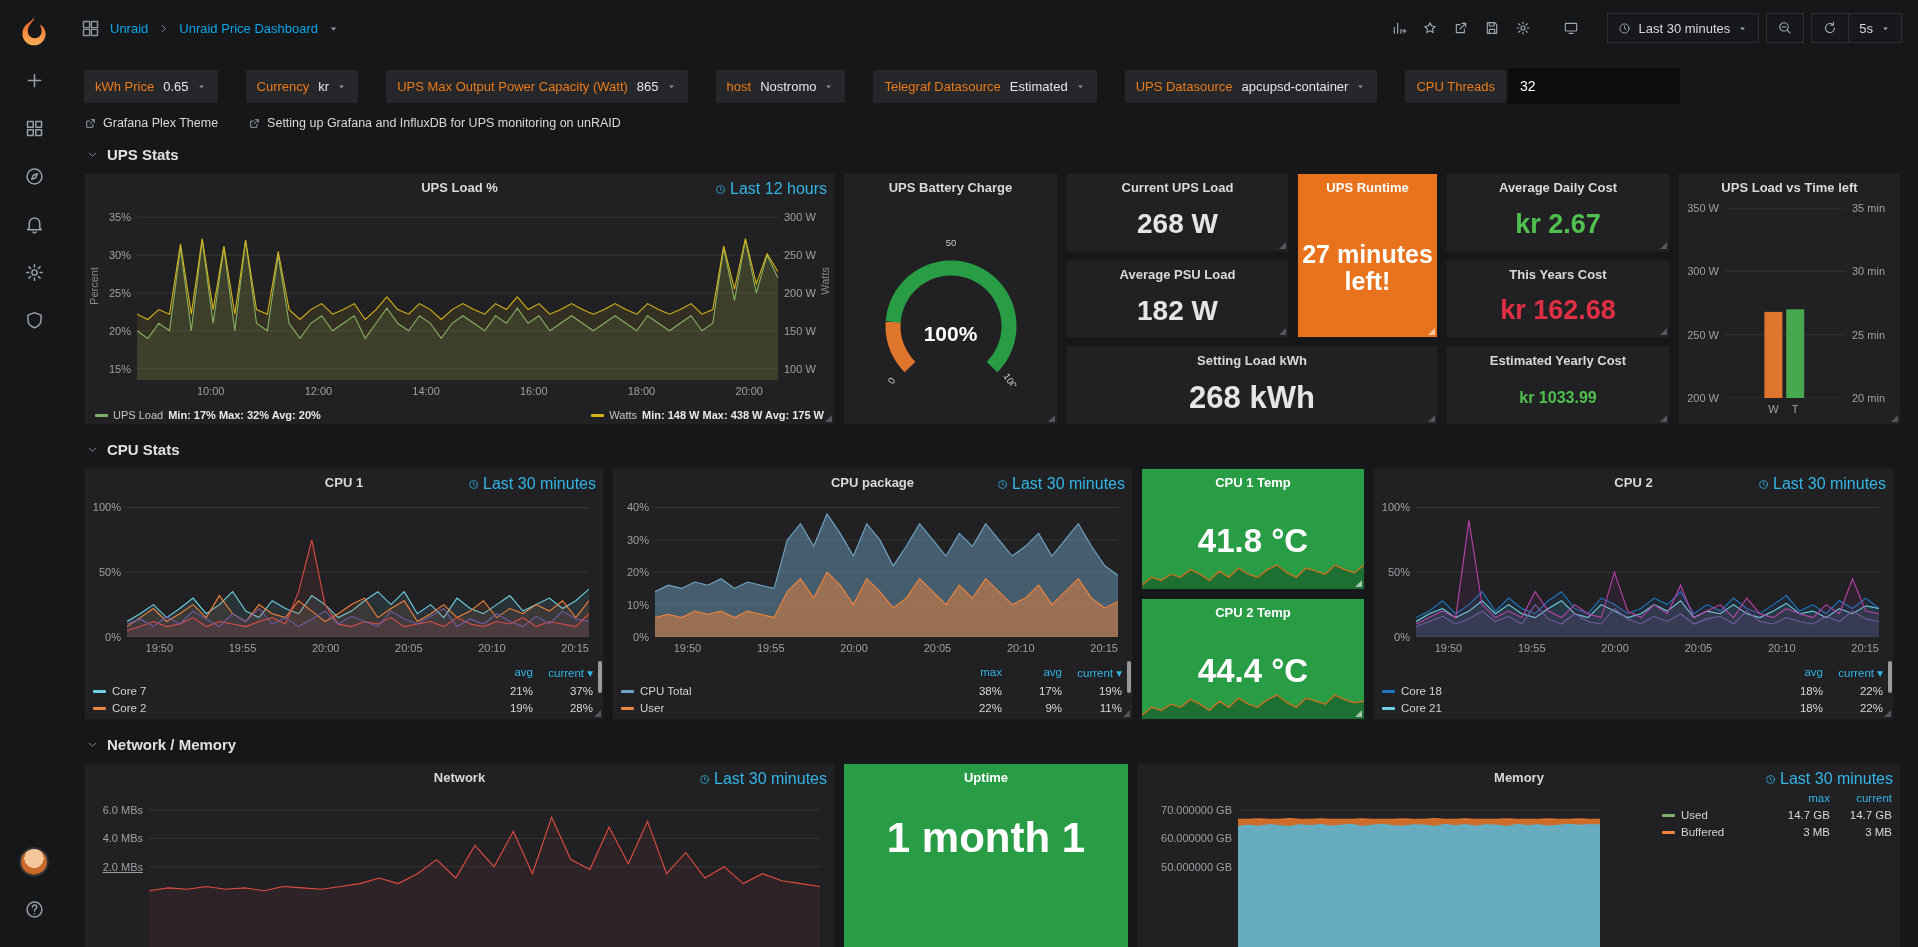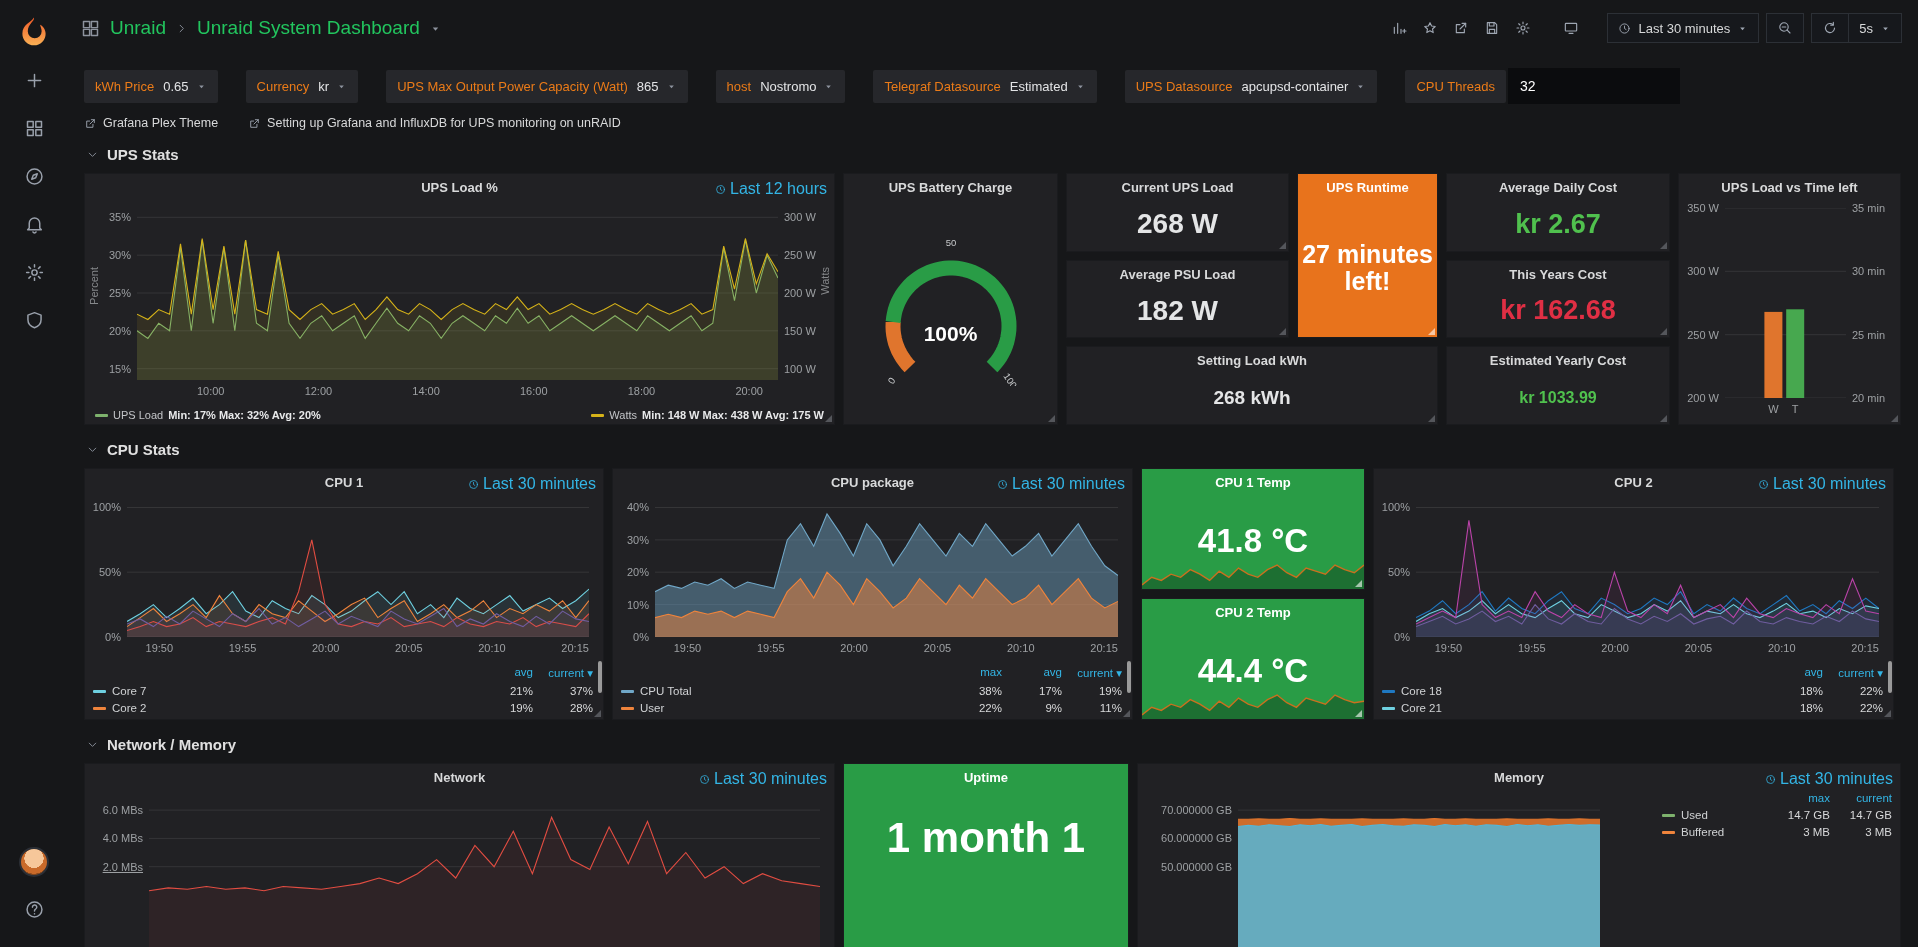--- a/index.html
+++ b/index.html
@@ -21,21 +21,21 @@
   .avatar { width: 30px; height: 30px; border-radius: 50%; margin: 8px auto; cursor: pointer;
     background: radial-gradient(circle at 50% 36%, #f6c79a 0 45%, #c96a2a 46% 72%, #8a4a1d 73% 100%);
     border: 2px solid #2b2f36; }
 
   
   .main { flex: 1; min-width: 0; display: flex; flex-direction: column; }
   .navbar { height: 56px; flex: none; display: flex; align-items: center; justify-content: space-between;
     padding: 0 16px 0 12px; }
   .nav-left { display: flex; align-items: center; gap: 9px; }
   .nav-left .icon { color: #8d939e; }
-  .crumb { font-size: 19px; color: #22c55e; cursor: pointer; }
+  .crumb { font-size: 13px; color: #0ea5e9; cursor: pointer; }
   .nav-right { display: flex; align-items: center; gap: 7px; }
   .ibtn { background: none; border: none; color: #9fa7b3; cursor: pointer; padding: 4px; display: flex; }
   .nav-sep { width: 10px; }
   .tbtn { display: flex; align-items: center; gap: 7px; height: 30px; padding: 0 10px;
     background: #16181c; border: 1px solid #2c3036; color: #d8d9da; font-size: 13px;
     font-family: inherit; cursor: pointer; }
   .tbtn .icon { color: #9fa7b3; }
   .tgroup { display: flex; }
   .tgroup .tbtn + .tbtn { border-left: none; }
 
@@ -202,21 +202,21 @@
               <rect x="4" y="13" width="7" height="7"></rect>
               <rect x="13" y="13" width="7" height="7"></rect>
             </svg>
           </span>
         <span class="crumb">Unraid</span>
         <span class="icon sm">
             <svg viewBox="0 0 24 24" fill="none" stroke="currentColor" stroke-width="1.7" stroke-linecap="round" stroke-linejoin="round">
               <path d="M9.5 6l6 6-6 6"></path>
             </svg>
           </span>
-        <span class="crumb">Unraid System Dashboard</span>
+        <span class="crumb">Unraid Price Dashboard</span>
         <span class="icon sm">
             <svg viewBox="0 0 24 24" fill="none" stroke="currentColor" stroke-width="1.7" stroke-linecap="round" stroke-linejoin="round">
               <path d="M7 10l5 6 5-6z" fill="currentColor" stroke="none"></path>
             </svg>
           </span>
       </div>
       <div class="nav-right">
         <button class="ibtn">
             <span class="icon">
               <svg viewBox="0 0 24 24" fill="none" stroke="currentColor" stroke-width="1.7" stroke-linecap="round" stroke-linejoin="round">
@@ -562,21 +562,21 @@
                   <span>kr 162.68</span>
                 </div>
               </div>
               <div class="resize-handle"></div>
             </section>
           <section class="panel" style="grid-area:f">
               <div class="panel-header">
                 <span class="panel-title">Setting Load kWh</span>
               </div>
               <div class="panel-body">
-                <div class="stat-value" style="font-size: 19px;">
+                <div class="stat-value" style="font-size: 31px;">
                   <span>268 kWh</span>
                 </div>
               </div>
               <div class="resize-handle"></div>
             </section>
           <section class="panel" style="grid-area:g">
               <div class="panel-header">
                 <span class="panel-title">Estimated Yearly Cost</span>
               </div>
               <div class="panel-body">

